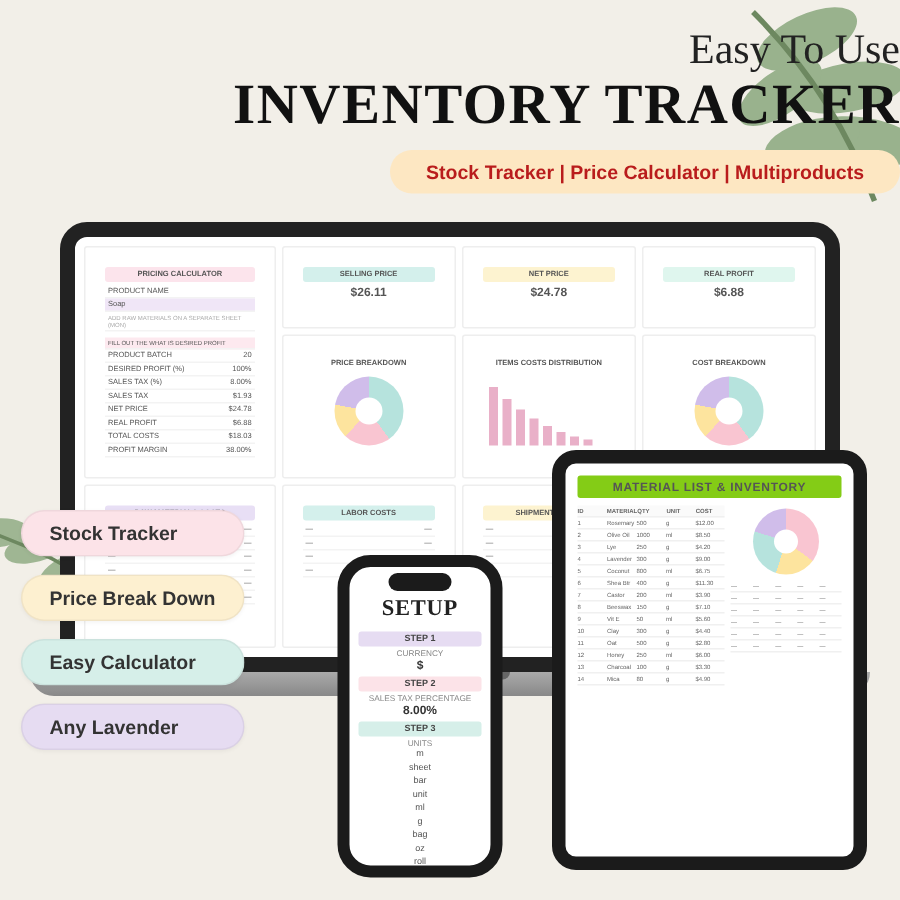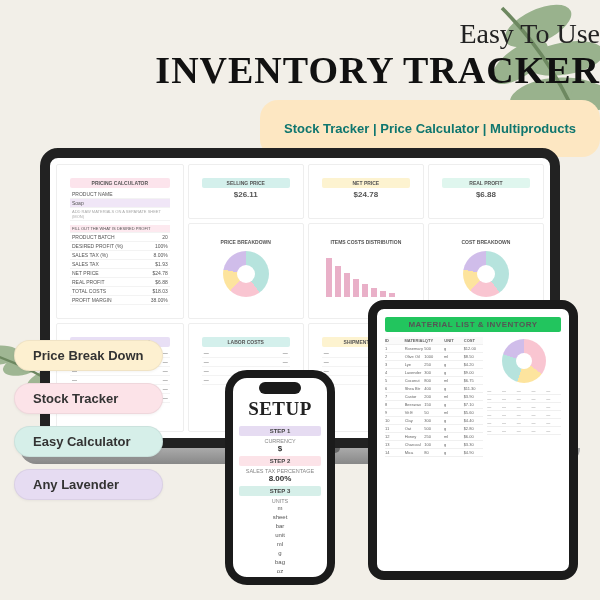--- a/index.html
+++ b/index.html
@@ -2,21 +2,21 @@
 <html><head>
 <meta charset="utf-8">
 <style>
   *{box-sizing:border-box;margin:0;padding:0}
   body{width:600px;height:600px;background:#f2efe8;font-family:-apple-system,BlinkMacSystemFont,"Segoe UI",Arial,sans-serif;position:relative;overflow:hidden}
   .leaf-tr{position:absolute;top:-10px;right:-10px;width:180px;height:180px}
   .leaf-bl{position:absolute;bottom:170px;left:-40px;width:120px;height:120px;transform:rotate(-30deg)}
   .header{position:absolute;top:18px;left:0;right:0;text-align:right}
   .script{font-family:"Brush Script MT",cursive;font-size:28px;color:#222}
   .title{font-family:Georgia,"Times New Roman",serif;font-weight:700;font-size:38px;letter-spacing:1px;color:#111;margin-top:-2px}
-  .subtitle-bar{display:inline-block;margin-top:8px;background:#fde7c2;border-radius:18px;padding:21px 24px;font-size:13px;font-weight:600;color:#0f766e}
+  .subtitle-bar{display:inline-block;margin-top:8px;background:#fde7c2;border-radius:18px;padding:7px 24px;font-size:13px;font-weight:600;color:#b91c1c}
   .laptop{position:absolute;top:148px;left:40px;width:520px;height:340px}
   .laptop-screen{width:100%;height:300px;background:#fff;border:10px solid #222;border-radius:18px;padding:6px;position:relative;overflow:hidden}
   .laptop-base{width:560px;height:16px;background:linear-gradient(#aaa,#888);border-radius:0 0 24px 24px;margin-left:-20px;position:relative}
   .laptop-notch{position:absolute;top:0;left:50%;transform:translateX(-50%);width:80px;height:5px;background:#666;border-radius:0 0 6px 6px}
   .laptop-label{position:absolute;bottom:3px;left:50%;transform:translateX(-50%);font-size:7px;color:#bbb}
   .sheet{display:grid;grid-template-columns:1.1fr 1fr 1fr 1fr;grid-template-rows:auto auto 1fr;gap:4px;font-size:5px;color:#555;height:100%}
   .panel{background:#fff;border:1px solid #eee;border-radius:2px;padding:13px;overflow:hidden}
   .panel-h{font-size:5px;font-weight:700;text-align:center;padding:2px;border-radius:2px;margin-bottom:2px}
   .ph-pink{background:#fce4ec}.ph-teal{background:#d4f0ec}.ph-yellow{background:#fdf3d0}.ph-mint{background:#dff6ee}.ph-lav{background:#e8dff5}
   .big-num{text-align:center;font-size:8px;font-weight:700;margin:2px 0}
@@ -24,28 +24,28 @@
   .donut:after{content:"";position:absolute;inset:14px;background:#fff;border-radius:50%}
   .bars{display:flex;align-items:flex-end;gap:3px;height:46px;margin:4px 4px 0}
   .bar{width:6px;background:#e9b0c8}
   .row{display:flex;justify-content:space-between;padding:1px 2px;border-bottom:1px solid #f3f3f3}
   .pills{position:absolute;left:14px;top:340px;display:flex;flex-direction:column;gap:12px}
   .pill{background:#fff;border-radius:16px;padding:7px 18px;font-size:13px;font-weight:600;color:#333;border:1px solid rgba(0,0,0,.05);box-shadow:0 1px 3px rgba(0,0,0,.05)}
   .pill.p1{background:#fce3e8}.pill.p2{background:#fdf0d0}.pill.p3{background:#d6efe9}.pill.p4{background:#e6dcf2}
   .phone{position:absolute;left:225px;top:370px;width:110px;height:215px;background:#fff;border:8px solid #1b1b1b;border-radius:22px;overflow:hidden;z-index:3}
   .phone-notch{position:absolute;top:4px;left:50%;transform:translateX(-50%);width:42px;height:12px;background:#1b1b1b;border-radius:10px}
   .phone-inner{padding:18px 6px 6px;font-size:7px;text-align:center;color:#444}
-  .setup-t{font-family:Georgia,serif;font-weight:900;font-size:19px;color:#222;margin:2px 0 6px;letter-spacing:.5px}
+  .setup-t{font-family:Georgia,serif;font-weight:900;font-size:15px;color:#222;margin:2px 0 6px;letter-spacing:.5px}
   .step-h{font-size:6px;font-weight:700;padding:2px;border-radius:2px;margin-top:3px}
   .s1{background:#e6dcf2}.s2{background:#fce3e8}.s3{background:#d6efe9}
   .step-lbl{font-size:5.5px;margin-top:2px;color:#888}
   .step-val{font-size:8px;font-weight:600;color:#333}
   .units{font-size:6px;line-height:1.5;color:#555;text-align:center}
   .tablet{position:absolute;right:22px;top:300px;width:210px;height:280px;background:#fff;border:9px solid #1b1b1b;border-radius:16px;padding:8px;overflow:hidden;z-index:2}
-  .tablet-h{text-align:center;font-size:8px;font-weight:700;letter-spacing:.5px;background:#22c55e;padding:3px;border-radius:2px;color:#555}
+  .tablet-h{text-align:center;font-size:8px;font-weight:700;letter-spacing:.5px;background:#84cc16;padding:3px;border-radius:2px;color:#555}
   .tablet-grid{display:grid;grid-template-columns:1.2fr .9fr;gap:4px;margin-top:5px}
   .mini-table{font-size:4px;color:#666}
   .mt-row{display:grid;grid-template-columns:repeat(5,1fr);border-bottom:1px solid #f0f0f0;padding:1px 0}
   .mt-row.h{font-weight:700;background:#fafafa}
   .tiny-donut{width:44px;height:44px;border-radius:50%;margin:2px auto 4px;background:conic-gradient(#f9c5d1 0 35%,#fde49e 35% 55%,#b6e3dd 55% 80%,#d0bdea 80% 100%);position:relative}
   .tiny-donut:after{content:"";position:absolute;inset:14px;background:#fff;border-radius:50%}
 </style>
 </head>
 <body>
 
@@ -244,22 +244,22 @@
       </div>
     </div>
   </div>
   <div class="laptop-base">
     <div class="laptop-notch"></div>
     <div class="laptop-label">MacBook Pro</div>
   </div>
 </div>
 
 <div class="pills">
+  <div class="pill p1">Stock Tracker</div>
   <div class="pill p2">Price Break Down</div>
-  <div class="pill p1">Stock Tracker</div>
   <div class="pill p3">Easy Calculator</div>
   <div class="pill p4">Any Lavender</div>
 </div>
 
 <div class="phone">
   <div class="phone-notch"></div>
   <div class="phone-inner">
     <div class="setup-t">SETUP</div>
     <div class="step-h s1">STEP 1</div>
     <div class="step-lbl">CURRENCY</div>

